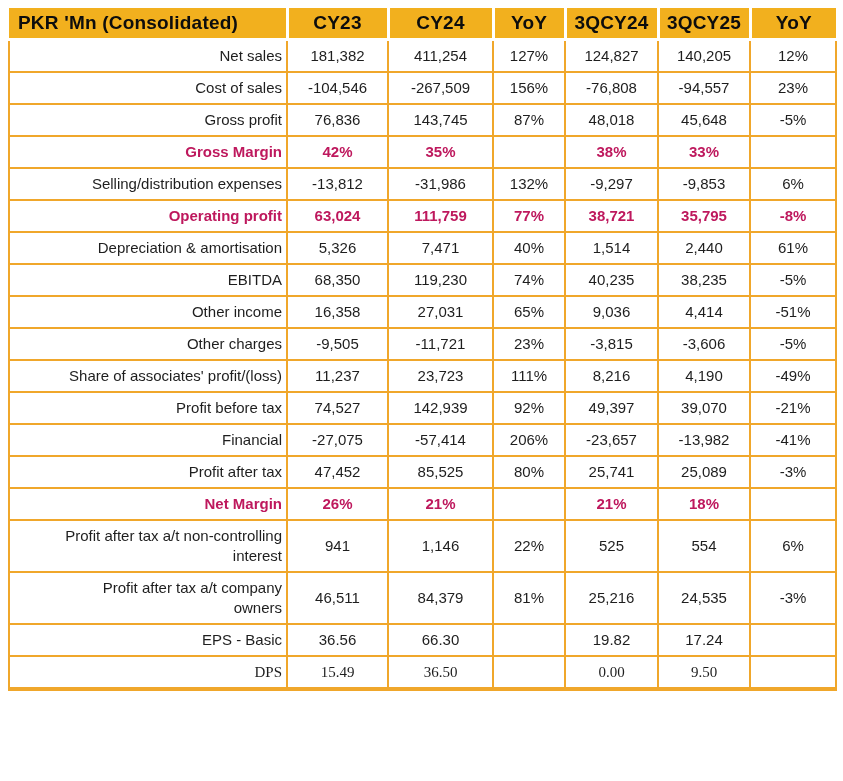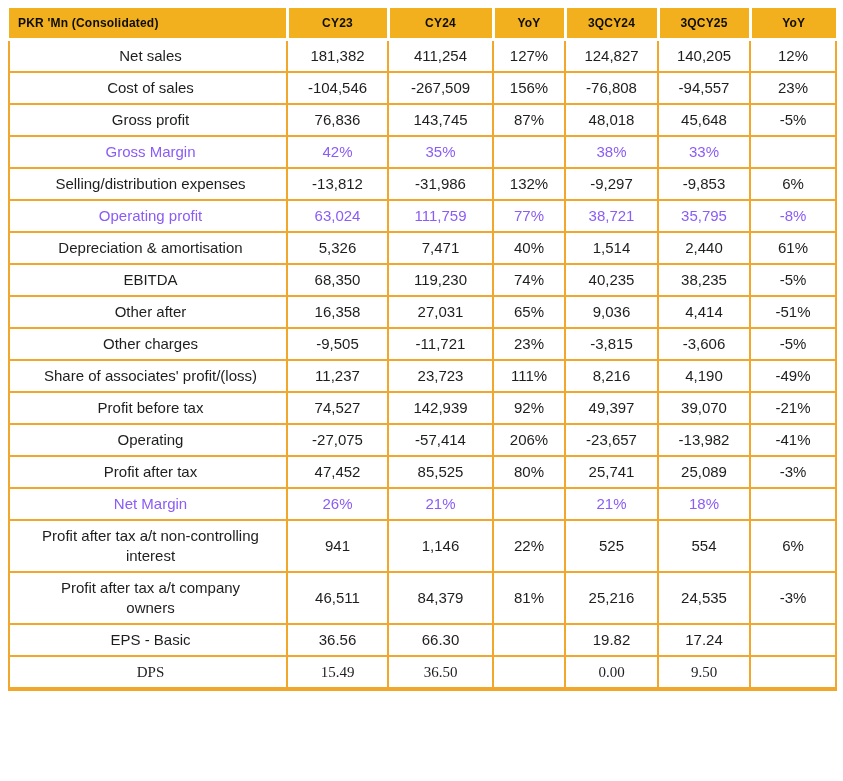--- a/index.html
+++ b/index.html
@@ -24,21 +24,21 @@
   col.c-cy24   { width: 105px; }
   col.c-yoy1   { width: 72px;  }
   col.c-3qcy24 { width: 93px;  }
   col.c-3qcy25 { width: 92px;  }
   col.c-yoy2   { width: 86px;  }
 
   thead th {
     background: #F2B01E;
     color: #0D0D0D;
     font-weight: 800;
-    font-size: 12px;
+    font-size: 19px;
     line-height: 20px;
     letter-spacing: 0.2px;
     padding: 5px 4px;
     text-align: center;
     border: none;
     border-left: 3px solid #FFFFFF;
     border-bottom: 3px solid #FFFFFF;
     white-space: nowrap;
     overflow: hidden;
   }
@@ -51,31 +51,31 @@
     border: 2px solid #F0A72B;
     font-size: 15px;
     font-weight: 400;
     color: #1E1E1E;
     text-align: center;
     padding: 5px 4px;
     line-height: 20px;
     background: #FFFFFF;
   }
   tbody td.label {
-    text-align: center;
+    text-align: right;
     padding-left: 9px;
   }
   .label-inner {
     display: inline-block;
     max-width: 218px;
     vertical-align: top;
   }
   tbody tr.bold td {
-    font-weight: 400;
-    color: #8b5cf6;
+    font-weight: 700;
+    color: #be185d;
   }
   tbody tr:last-child td {
     border-bottom: 4px solid #F0A72B;
     font-family: Liberation Serif, serif;
   }
 </style>
 </head>
 <body>
 
 <div class="wrap">
@@ -167,21 +167,21 @@
         <tr>
           <td class="label"><span class="label-inner">EBITDA</span></td>
           <td>68,350</td>
           <td>119,230</td>
           <td>74%</td>
           <td>40,235</td>
           <td>38,235</td>
           <td>-5%</td>
         </tr>
         <tr>
-          <td class="label"><span class="label-inner">Other after</span></td>
+          <td class="label"><span class="label-inner">Other income</span></td>
           <td>16,358</td>
           <td>27,031</td>
           <td>65%</td>
           <td>9,036</td>
           <td>4,414</td>
           <td>-51%</td>
         </tr>
         <tr>
           <td class="label"><span class="label-inner">Other charges</span></td>
           <td>-9,505</td>
@@ -203,21 +203,21 @@
         <tr>
           <td class="label"><span class="label-inner">Profit before tax</span></td>
           <td>74,527</td>
           <td>142,939</td>
           <td>92%</td>
           <td>49,397</td>
           <td>39,070</td>
           <td>-21%</td>
         </tr>
         <tr>
-          <td class="label"><span class="label-inner">Operating</span></td>
+          <td class="label"><span class="label-inner">Financial</span></td>
           <td>-27,075</td>
           <td>-57,414</td>
           <td>206%</td>
           <td>-23,657</td>
           <td>-13,982</td>
           <td>-41%</td>
         </tr>
         <tr>
           <td class="label"><span class="label-inner">Profit after tax</span></td>
           <td>47,452</td>

